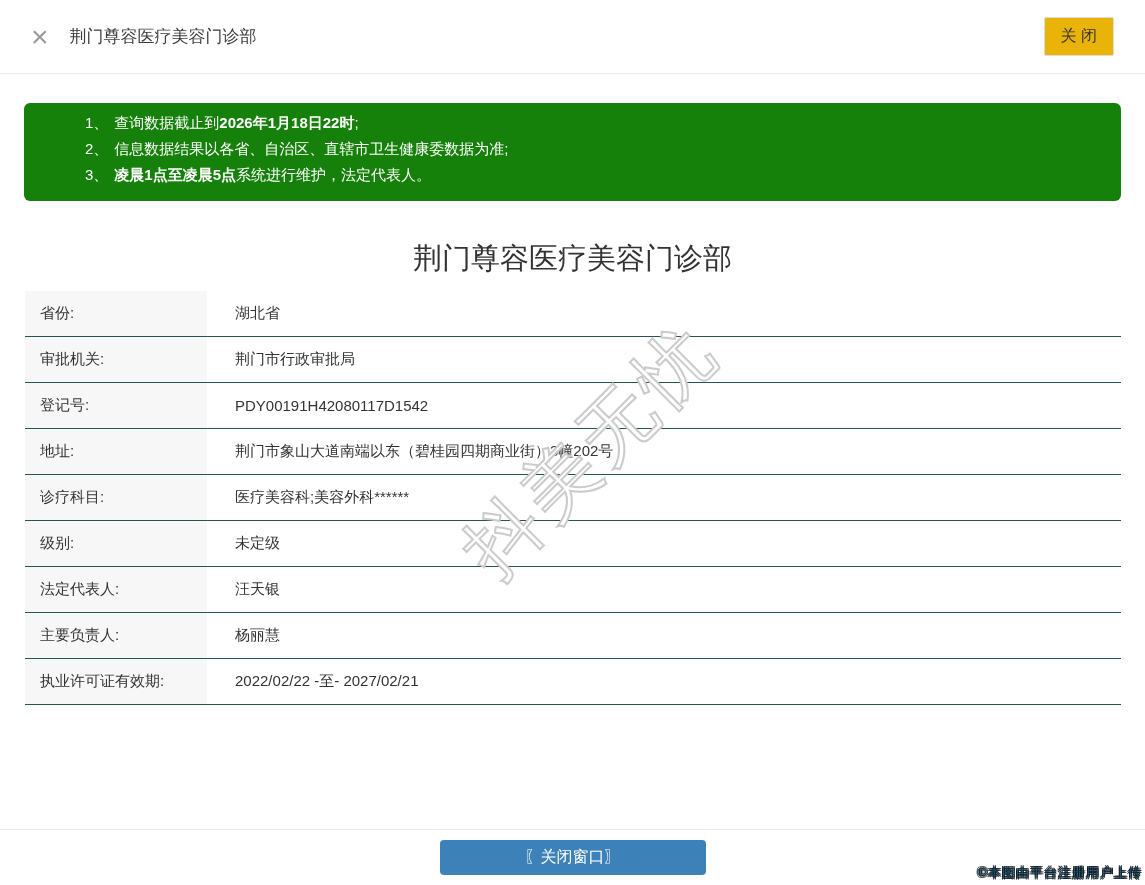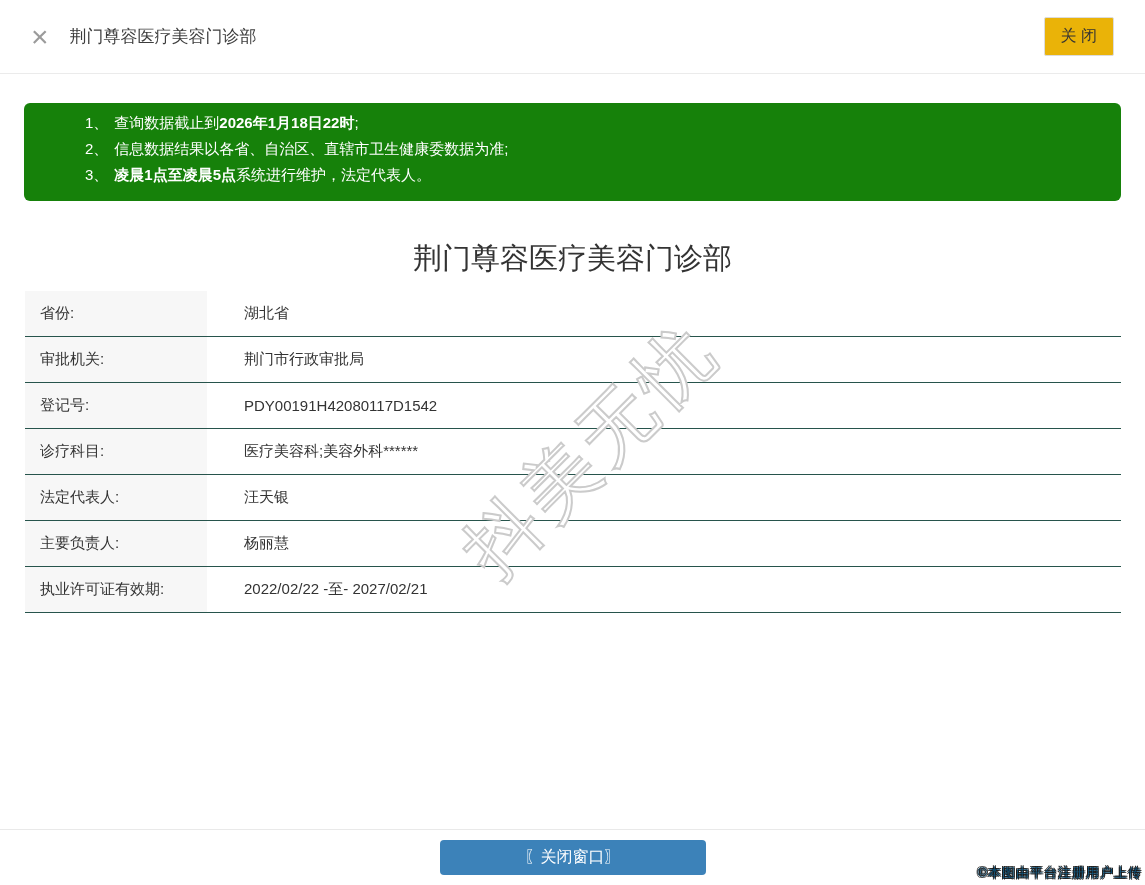--- a/index.html
+++ b/index.html
@@ -66,21 +66,20 @@
   
   .detail-table {
     margin:12px 24px 0 25px;
   }
   .detail-row {
     display:flex;
     align-items:stretch;
     height:46px;
     border-bottom:1px solid #27544c;
     background:#fff;
-    gap:9px;
   }
   .detail-label {
     width:182px;
     flex:0 0 182px;
     background:#f7f7f7;
     display:flex;
     align-items:center;
     padding-left:15px;
     font-size:15px;
     color:#333;
@@ -155,22 +154,30 @@
     </div>
     <div class="detail-row">
       <div class="detail-label">审批机关:</div>
       <div class="detail-value">荆门市行政审批局</div>
     </div>
     <div class="detail-row">
       <div class="detail-label">登记号:</div>
       <div class="detail-value">PDY00191H42080117D1542</div>
     </div>
     <div class="detail-row">
+      <div class="detail-label">地址:</div>
+      <div class="detail-value">荆门市象山大道南端以东（碧桂园四期商业街）3幢202号</div>
+    </div>
+    <div class="detail-row">
       <div class="detail-label">诊疗科目:</div>
       <div class="detail-value">医疗美容科;美容外科******</div>
+    </div>
+    <div class="detail-row">
+      <div class="detail-label">级别:</div>
+      <div class="detail-value">未定级</div>
     </div>
     <div class="detail-row">
       <div class="detail-label">法定代表人:</div>
       <div class="detail-value">汪天银</div>
     </div>
     <div class="detail-row">
       <div class="detail-label">主要负责人:</div>
       <div class="detail-value">杨丽慧</div>
     </div>
     <div class="detail-row">

